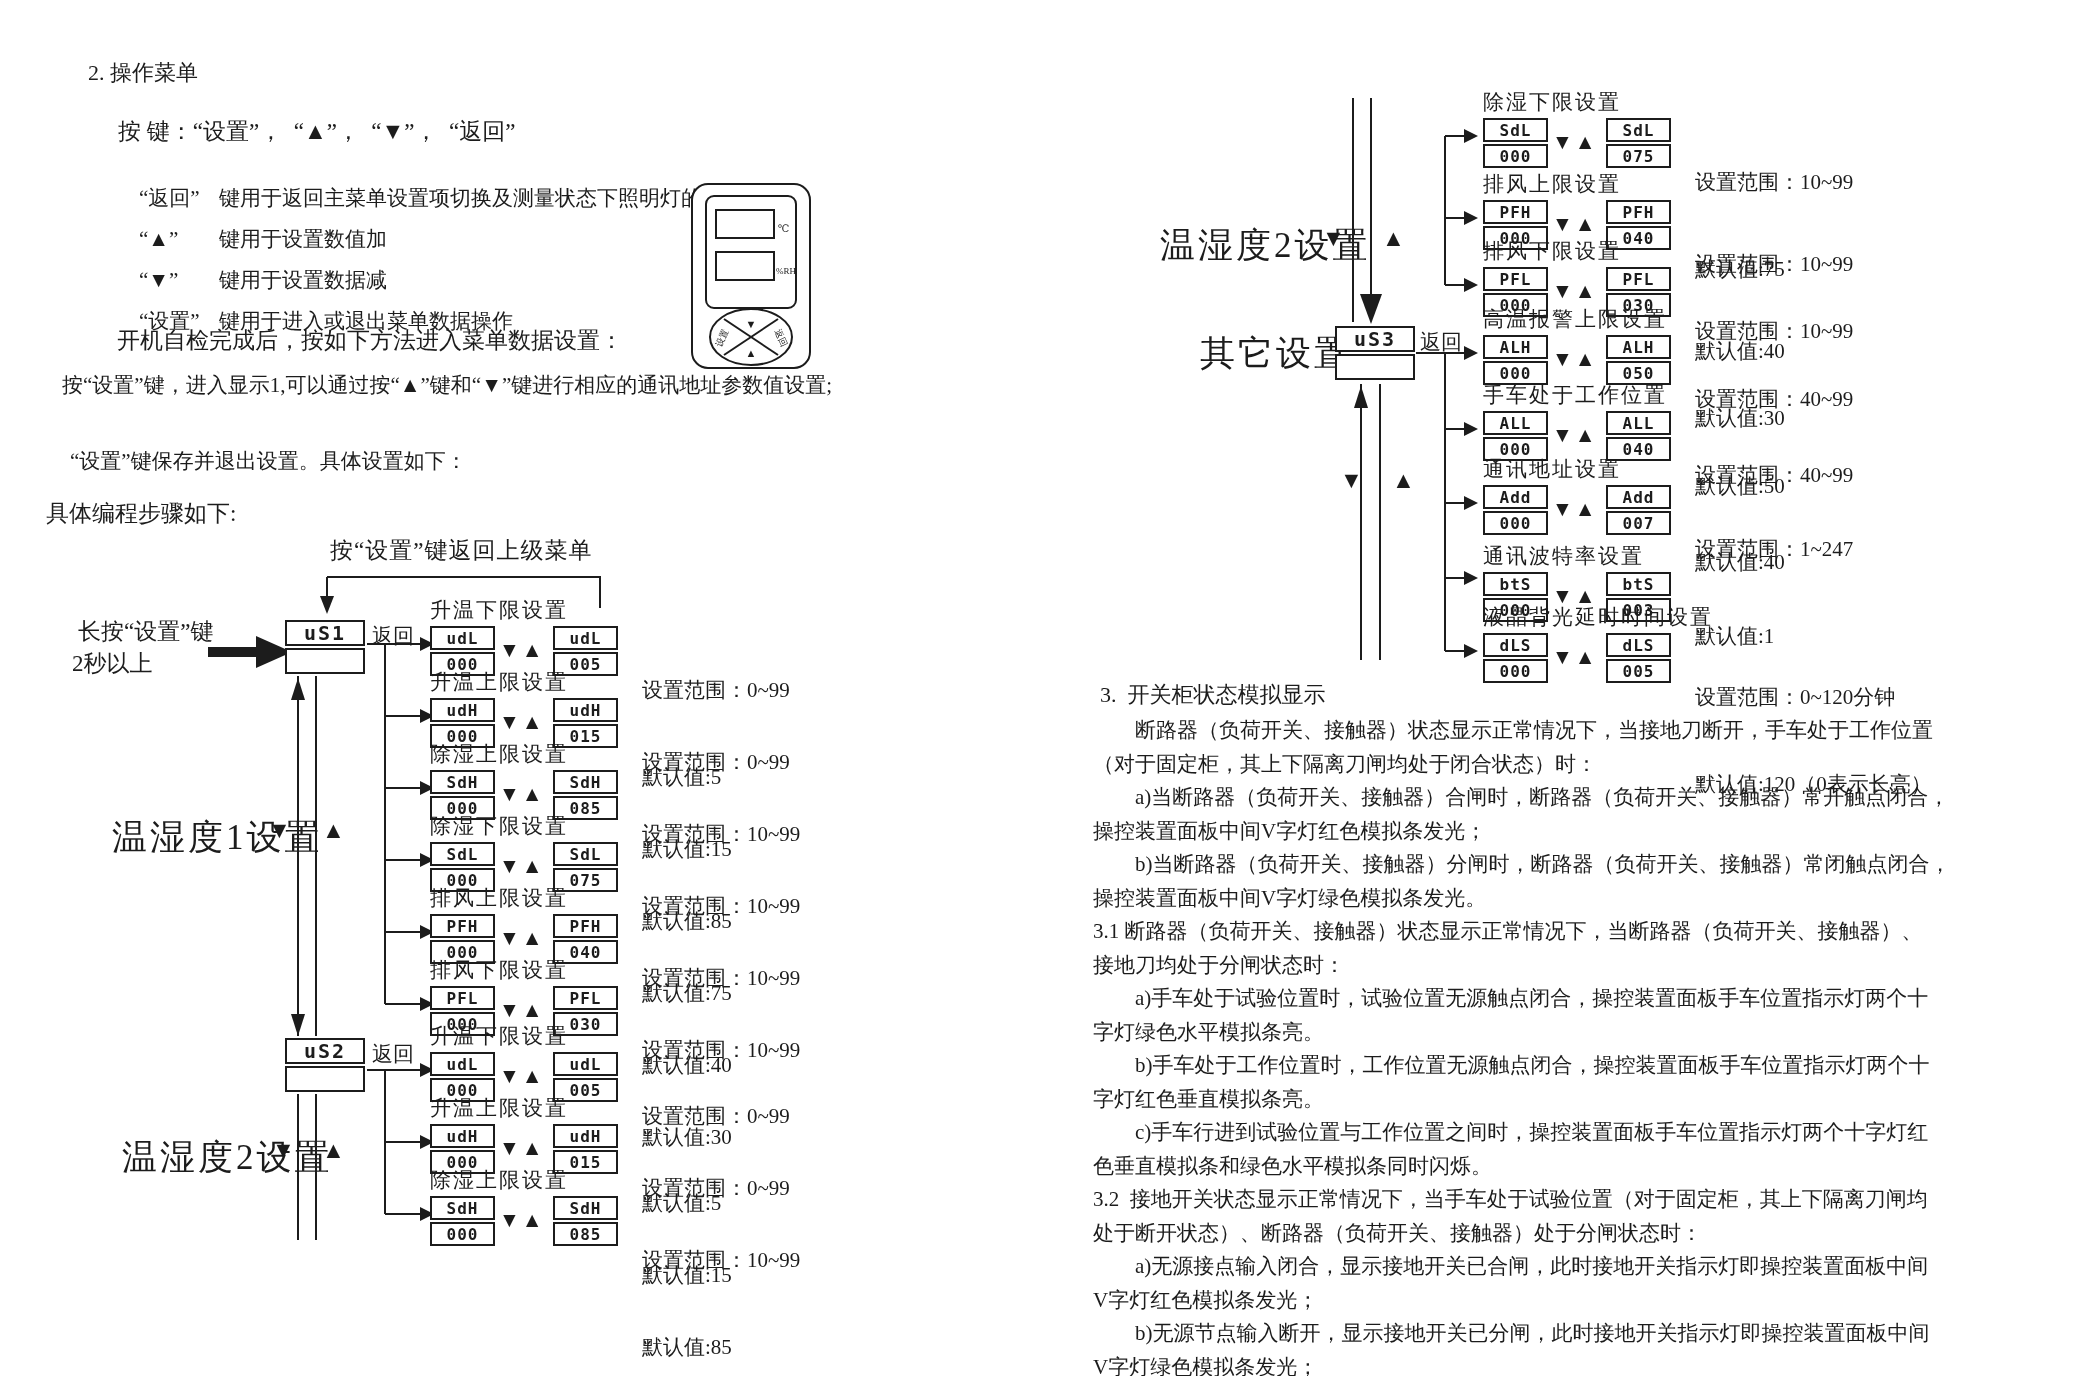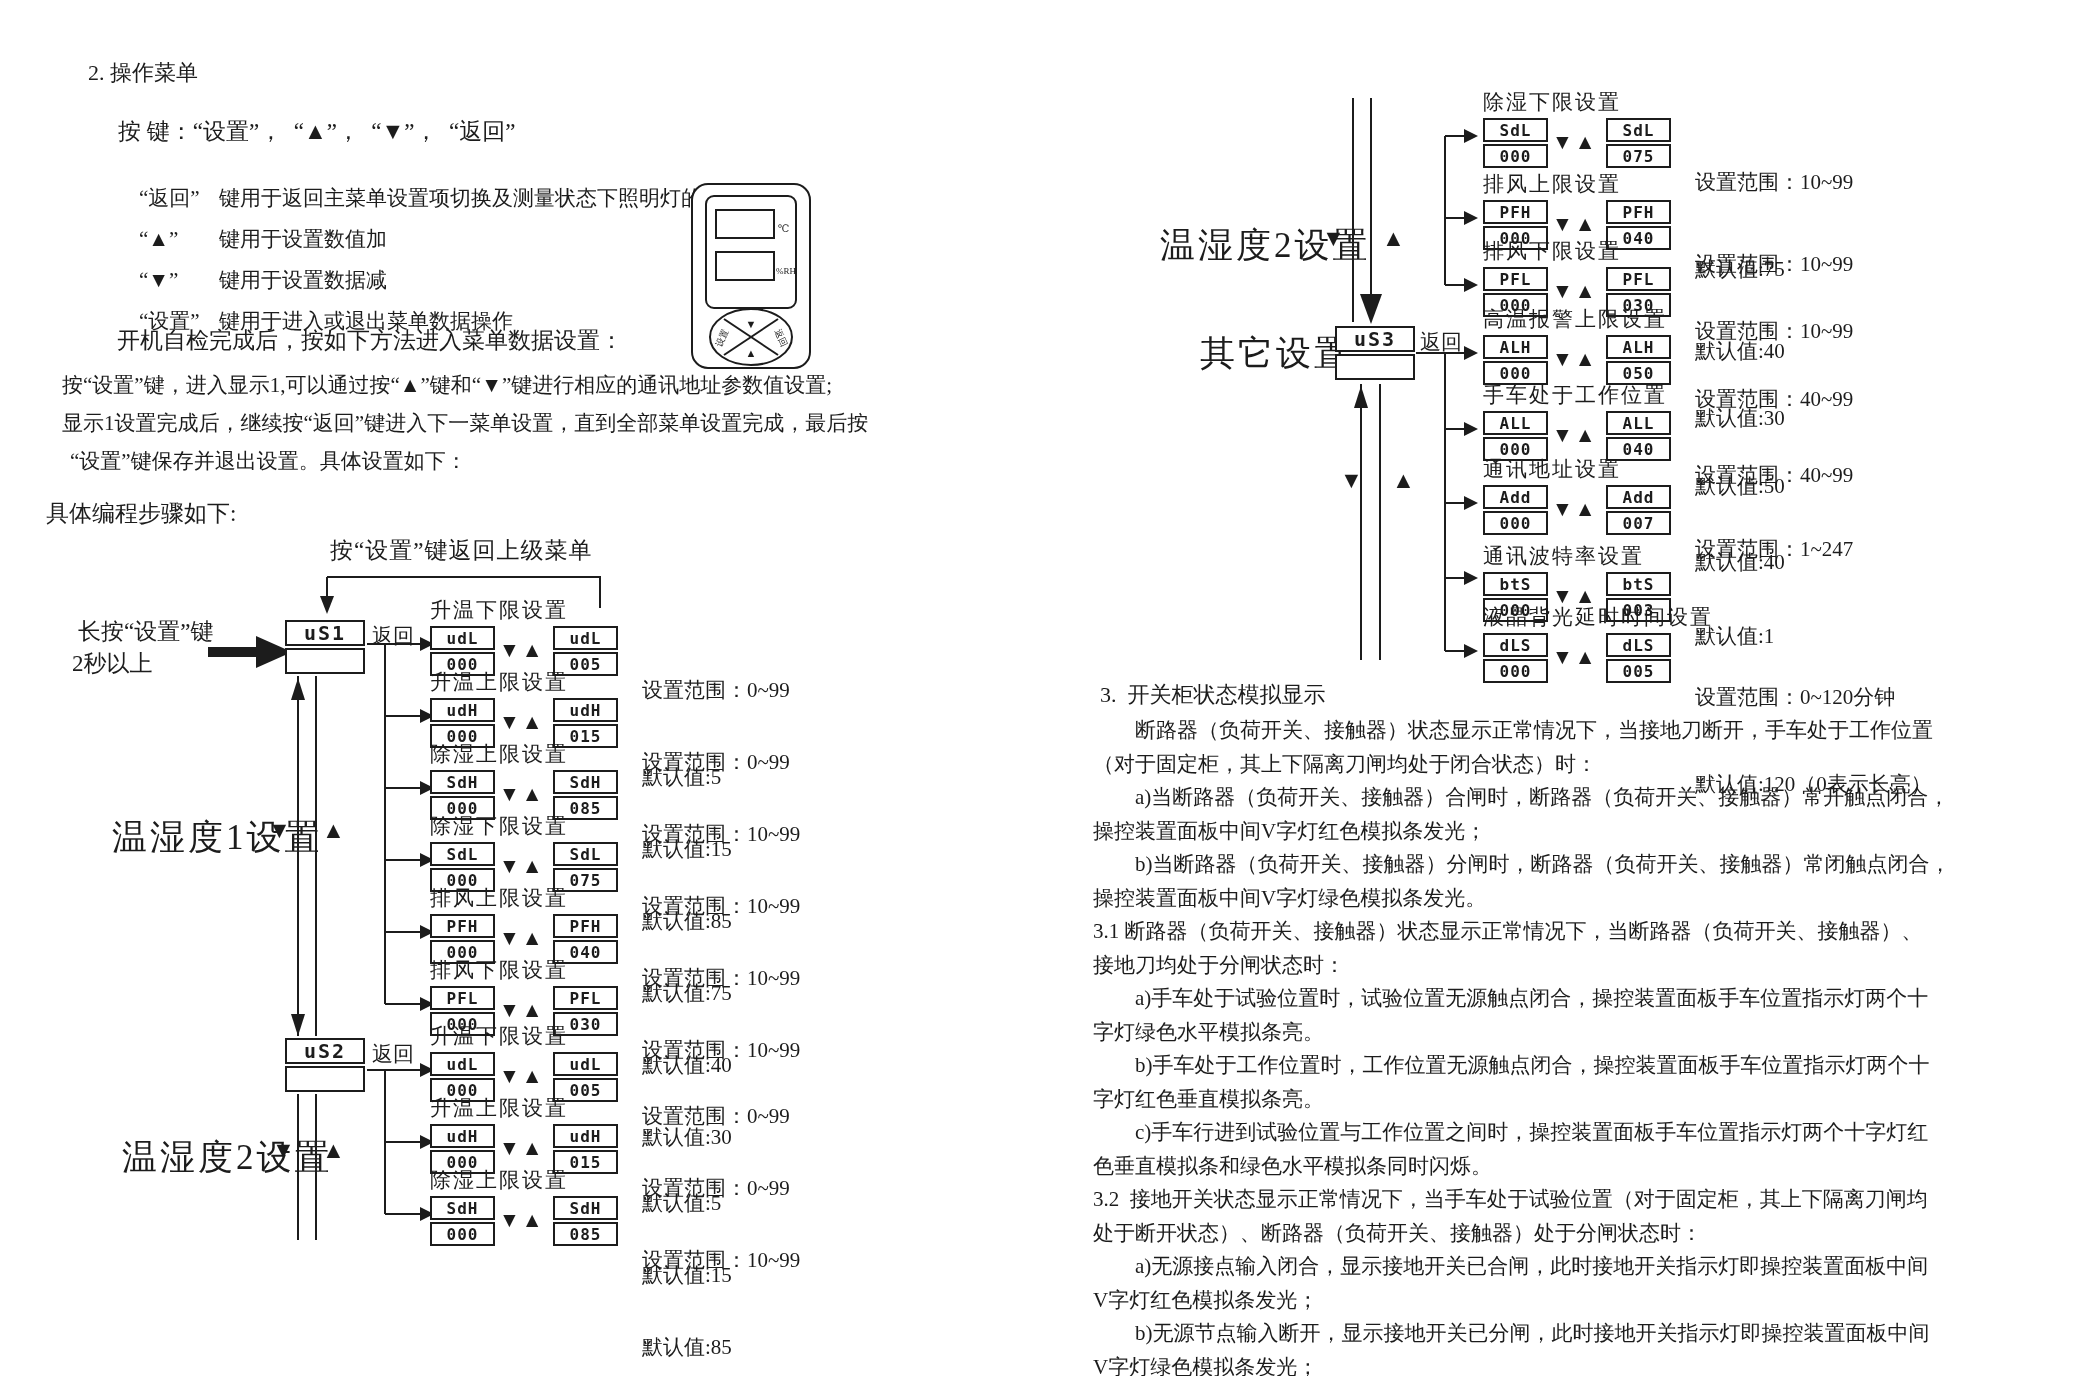--- a/index.html
+++ b/index.html
@@ -118,21 +118,20 @@
   </div>
   <div class="key-item" style="top:282px">
     <span class="k">“设置”</span><span>键用于进入或退出菜单数据操作</span>
   </div>
   <div class="key-item" style="top:241px">
     <span class="k">“▼”</span><span>键用于设置数据减</span>
   </div>
 
   <div class="abs t21" style="left:117px;top:327px">开机自检完成后，按如下方法进入菜单数据设置：</div>
   <div class="para-line" style="left:62px;top:371px">按“设置”键，进入显示1,可以通过按“▲”键和“▼”键进行相应的通讯地址参数值设置;</div>
-  <div class="para-line" style="left:62px;top:409px">显示1设置完成后，继续按“返回”键进入下一菜单设置，直到全部菜单设置完成，最后按</div>
   <div class="para-line" style="left:70px;top:447px">“设置”键保存并退出设置。具体设置如下：</div>
   <div class="abs t21" style="left:46px;top:500px">具体编程步骤如下:</div>
 
   <svg class="abs" style="left:686px;top:180px" width="130" height="192">
     <rect x="6" y="4" width="118" height="184" rx="16" fill="#fff" stroke="#1c1c1c" stroke-width="2"></rect>
     <rect x="20" y="16" width="90" height="112" rx="8" fill="#fff" stroke="#1c1c1c" stroke-width="2"></rect>
     <rect x="30" y="30" width="58" height="28" fill="#fff" stroke="#1c1c1c" stroke-width="2"></rect>
     <text x="92" y="52" font-size="10" fill="#1c1c1c">℃</text>
     <rect x="30" y="72" width="58" height="28" fill="#fff" stroke="#1c1c1c" stroke-width="2"></rect>
     <text x="90" y="94" font-size="9" fill="#1c1c1c">%RH</text>

